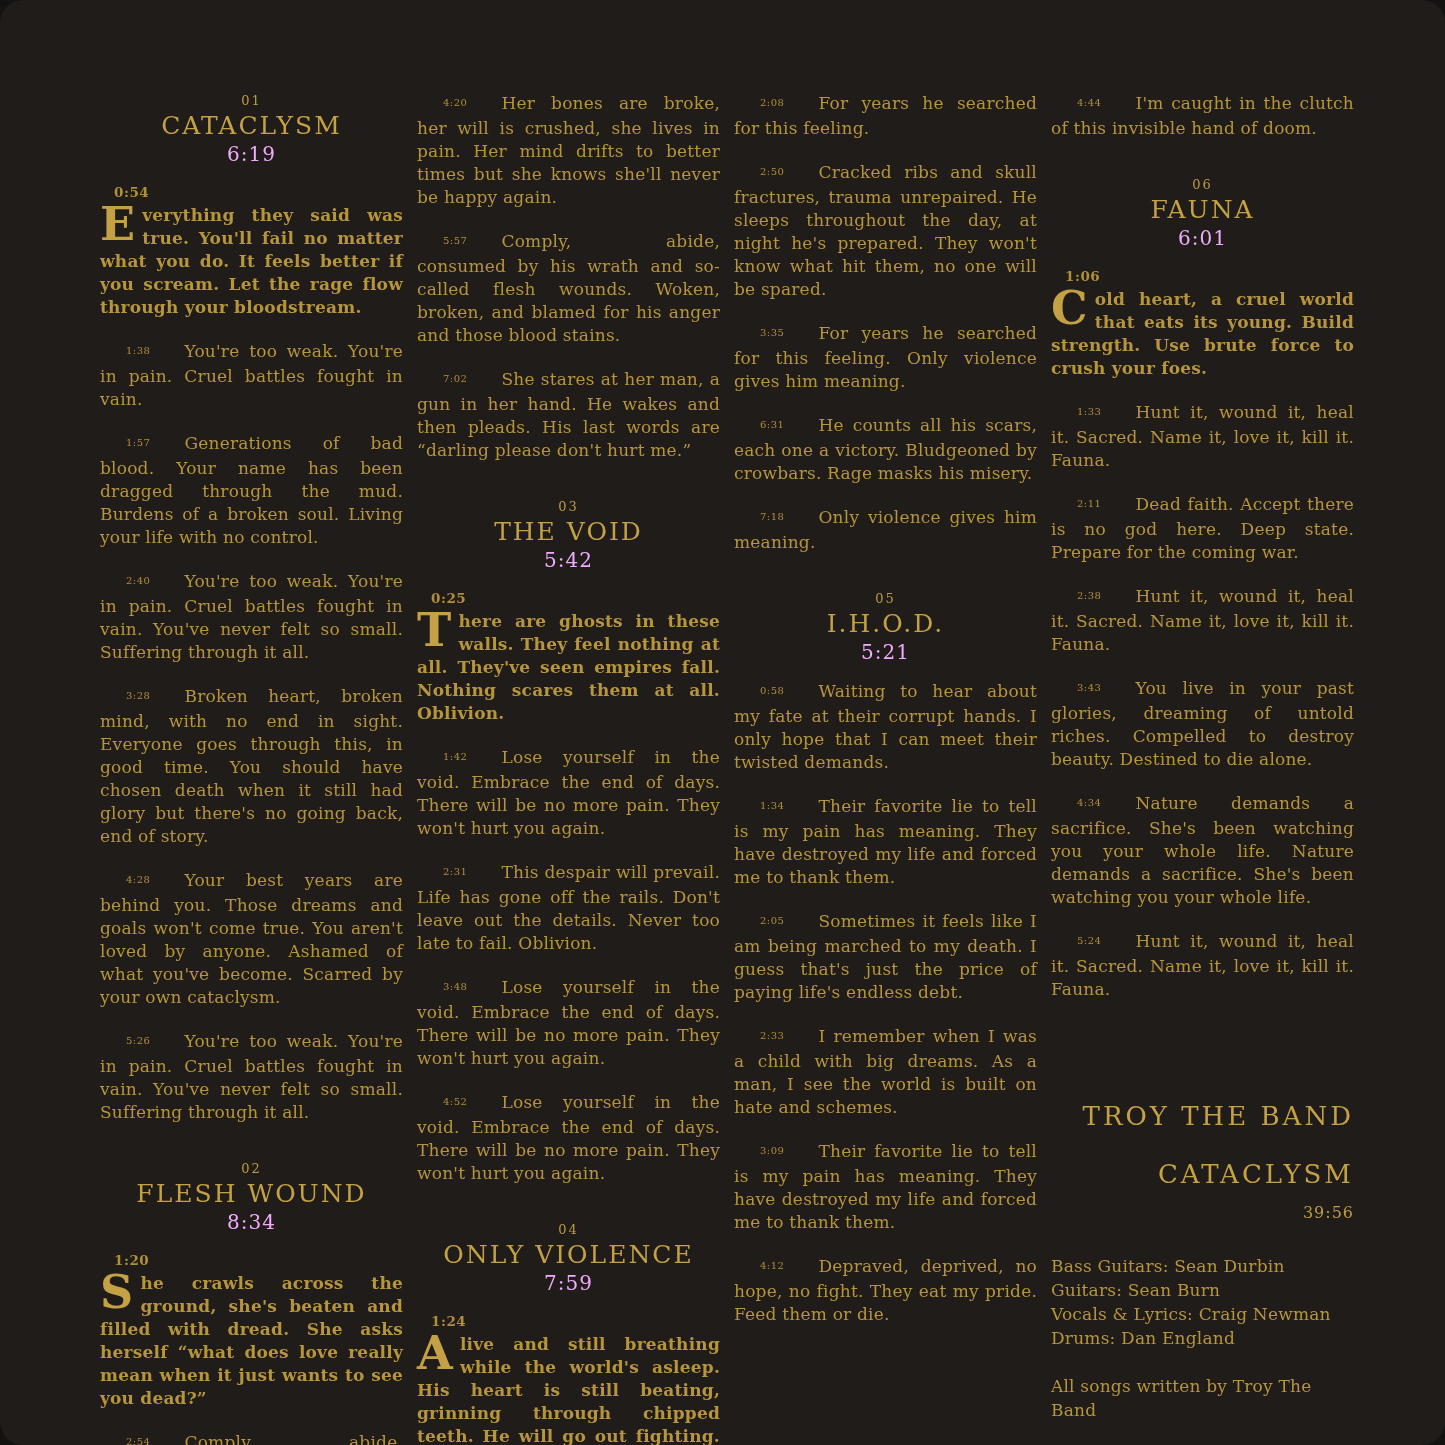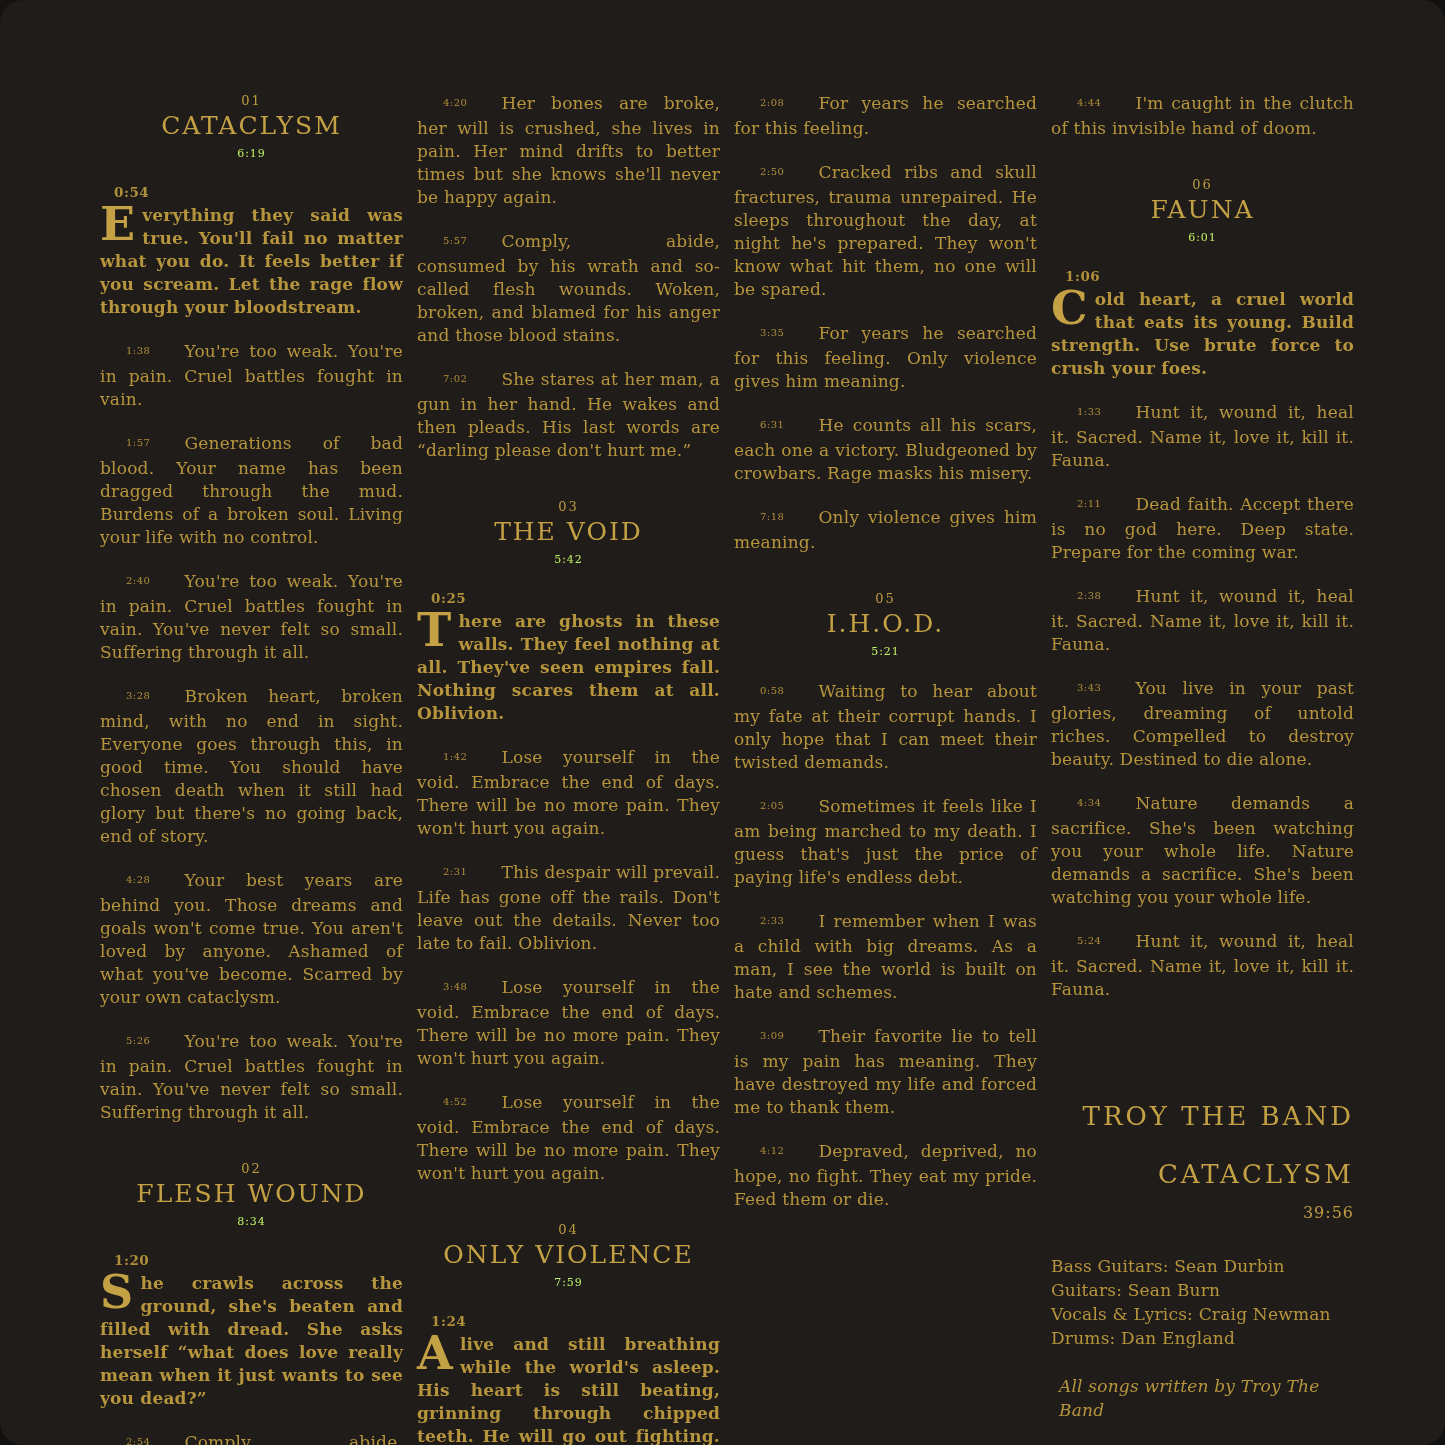--- a/index.html
+++ b/index.html
@@ -46,23 +46,23 @@
     line-height: 18px;
   }
   .track-title {
     font-size: 25px;
     letter-spacing: 2px;
     color: #c4a144;
     line-height: 32px;
     white-space: nowrap;
   }
   .track-duration {
-    font-size: 11px;
+    font-size: 20px;
     letter-spacing: 1px;
-    color: #bef264;
+    color: #f0abfc;
     line-height: 24px;
   }
 
   
   .verse {
     margin: 0 0 21px 0;
     text-align: justify;
   }
   .verse .time {
     font-size: 10px;
@@ -115,23 +115,22 @@
     margin-bottom: 10px;
   }
   .album-duration {
     font-size: 16px;
     letter-spacing: 1px;
     color: #bd9c40;
   }
   .credits { margin: 0 0 24px 0; }
   .credit-line { line-height: 24px; }
   .credit-par {
-    margin: 0 0 24px 8px;
+    margin: 0 0 24px 0;
     line-height: 24px;
-    font-style: italic;
   }
   .credit-par.justify { text-align: justify; }
 </style>
 </head>
 <body>
 
 <div id="cover">
   <div id="columns">
       <div class="column">
         <div class="track-header">
@@ -192,20 +191,21 @@
         <p class="verse"><span class="time">2:50</span><span class="text">Cracked ribs and skull fractures, trauma unrepaired. He sleeps throughout the day, at night he's prepared. They won't know what hit them, no one will be spared.</span></p>
         <p class="verse"><span class="time">3:35</span><span class="text">For years he searched for this feeling. Only violence gives him meaning.</span></p>
         <p class="verse"><span class="time">6:31</span><span class="text">He counts all his scars, each one a victory. Bludgeoned by crowbars. Rage masks his misery.</span></p>
         <p class="verse"><span class="time">7:18</span><span class="text">Only violence gives him meaning.</span></p>
         <div class="track-header">
           <div class="track-number">05</div>
           <div class="track-title">I.H.O.D.</div>
           <div class="track-duration">5:21</div>
         </div>
         <p class="verse"><span class="time">0:58</span><span class="text">Waiting to hear about my fate at their corrupt hands. I only hope that I can meet their twisted demands.</span></p>
+        <p class="verse"><span class="time">1:34</span><span class="text">Their favorite lie to tell is my pain has meaning. They have destroyed my life and forced me to thank them.</span></p>
         <p class="verse"><span class="time">2:05</span><span class="text">Sometimes it feels like I am being marched to my death. I guess that's just the price of paying life's endless debt.</span></p>
         <p class="verse"><span class="time">2:33</span><span class="text">I remember when I was a child with big dreams. As a man, I see the world is built on hate and schemes.</span></p>
         <p class="verse"><span class="time">3:09</span><span class="text">Their favorite lie to tell is my pain has meaning. They have destroyed my life and forced me to thank them.</span></p>
         <p class="verse"><span class="time">4:12</span><span class="text">Depraved, deprived, no hope, no fight. They eat my pride. Feed them or die.</span></p>
       </div>
       <div class="column">
         <p class="verse"><span class="time">4:44</span><span class="text">I'm caught in the clutch of this invisible hand of doom.</span></p>
         <div class="track-header">
           <div class="track-number">06</div>
           <div class="track-title">FAUNA</div>

